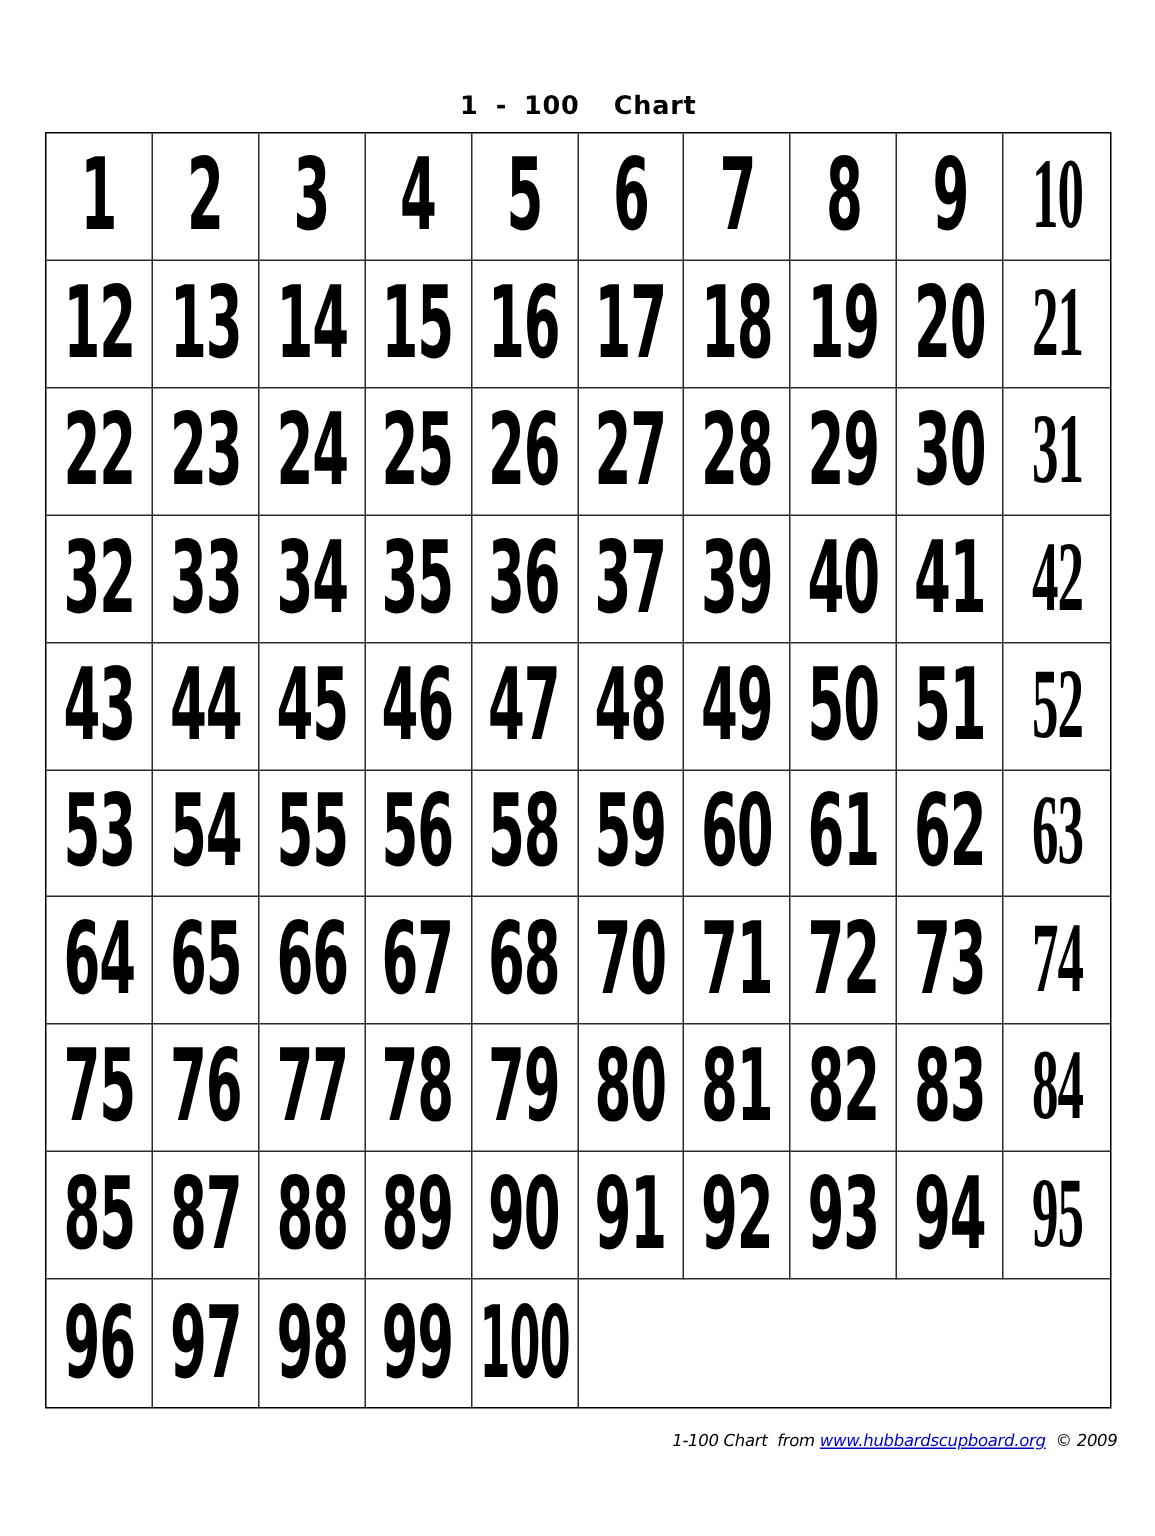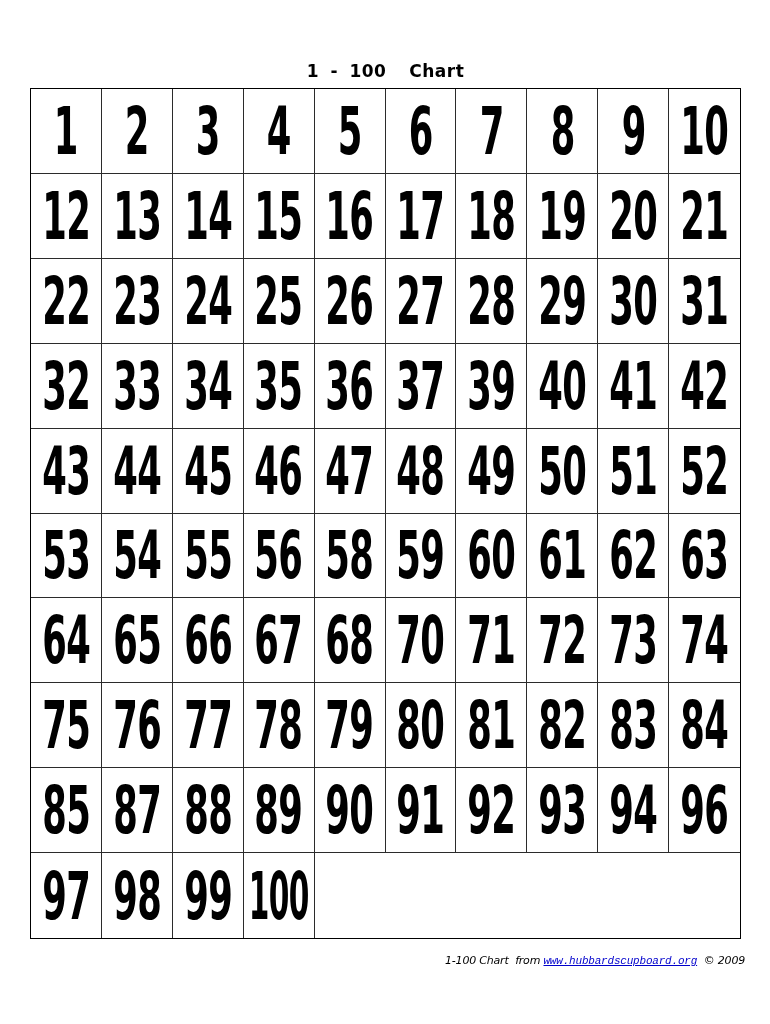--- a/index.html
+++ b/index.html
@@ -41,21 +41,21 @@
     background: #fff;
   }
   .cell {
     border-right: 1px solid #2b2b2b;
     border-bottom: 1px solid #2b2b2b;
     display: flex;
     align-items: center;
     justify-content: center;
     overflow: hidden;
   }
-  .cell:nth-child(10n) { border-right: none; }
+  .cell:nth-child(10n) { border-right: none; font-family: Liberation Serif, serif; }
   .cell:nth-child(n+91) { border-bottom: none; }
   .num {
     font-weight: bold;
     font-size: 52px;
     letter-spacing: -1px;
     line-height: 1;
     white-space: nowrap;
     transform: scale(0.68, 1.28);
     transform-origin: center center;
   }
@@ -344,31 +344,34 @@
     <div class="cell">
       <span class="num" style="color: rgb(0, 0, 0);">92</span>
     </div>
     <div class="cell">
       <span class="num" style="color: rgb(0, 0, 0);">93</span>
     </div>
     <div class="cell">
       <span class="num" style="color: rgb(0, 0, 0);">94</span>
     </div>
     <div class="cell">
+      <span class="num" style="color: rgb(0, 0, 0);">95</span>
+    </div>
+    <div class="cell">
       <span class="num" style="color: rgb(0, 0, 0);">96</span>
     </div>
     <div class="cell">
       <span class="num" style="color: rgb(0, 0, 0);">97</span>
     </div>
     <div class="cell">
       <span class="num" style="color: rgb(0, 0, 0);">98</span>
     </div>
     <div class="cell">
       <span class="num" style="color: rgb(0, 0, 0);">99</span>
     </div>
     <div class="cell">
       <span class="num c3" style="color: rgb(0, 0, 0);">100</span>
     </div>
   </div>
 
 <div class="footer">
-  <span>1-100 Chart  from </span><a class="link" style="color: rgb(0, 0, 204); font-family: Liberation Mono, monospace;">www.hubbardscupboard.org</a><span>  © 2009</span>
+  <span>1-100 Chart  from </span><a class="link" style="color: rgb(0, 0, 204);">www.hubbardscupboard.org</a><span>  © 2009</span>
 </div>
 
 </body></html>

